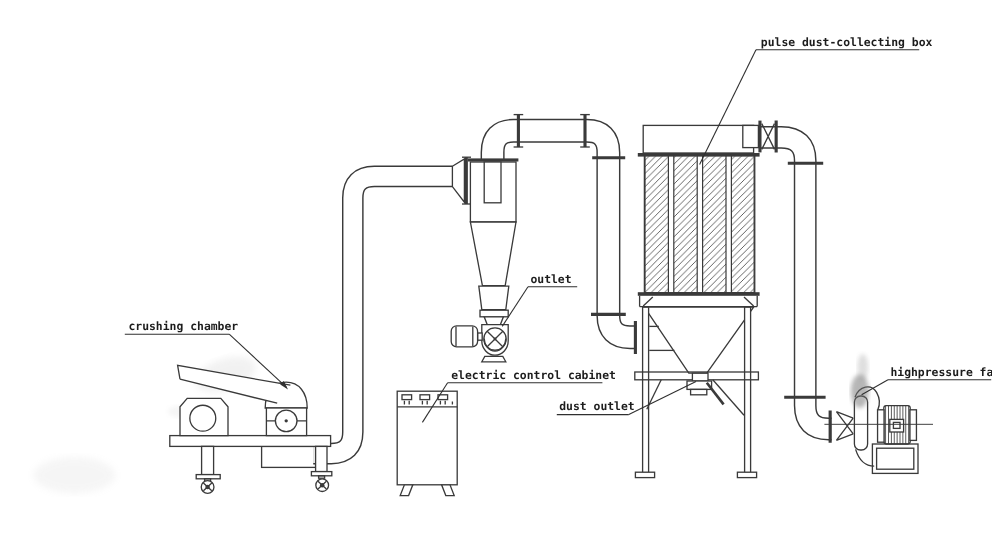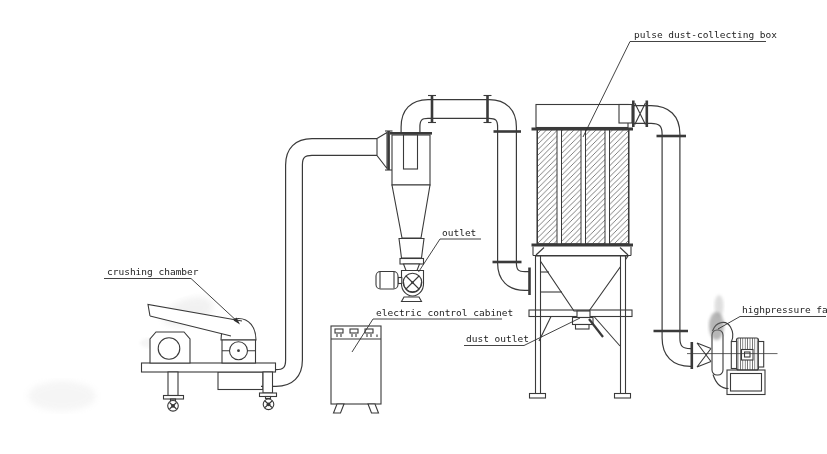--- a/index.html
+++ b/index.html
@@ -1,17 +1,17 @@
 <!DOCTYPE html>
 <html><head>
 <meta charset="utf-8">
 <style>
   html,body{margin:0;padding:0;background:#ffffff;}
   .stage{position:relative;width:827px;height:454px;background:#ffffff;overflow:hidden;
-         font-family:"DejaVu Sans Mono","Liberation Mono",monospace;}
+         font-family:"DejaVu Sans Mono","Liberation Mono",monospace;font-weight:bold;}
   svg{display:block;}
   .ln{fill:none;stroke:#3a3a3a;stroke-width:1.1;}
   .lnf{fill:#ffffff;stroke:#3a3a3a;stroke-width:1.1;}
   .thick{fill:#3a3a3a;stroke:none;}
   .pipe-o{fill:none;stroke:#3a3a3a;}
   .pipe-i{fill:none;stroke:#ffffff;}
   .flange{stroke:#3a3a3a;stroke-width:2.6;fill:none;}
   .leader{fill:none;stroke:#2f2f2f;stroke-width:0.9;}
   .lbl{font-family:"DejaVu Sans Mono","Liberation Mono",monospace;font-size:9.5px;fill:#1c1c1c;}
 </style>

